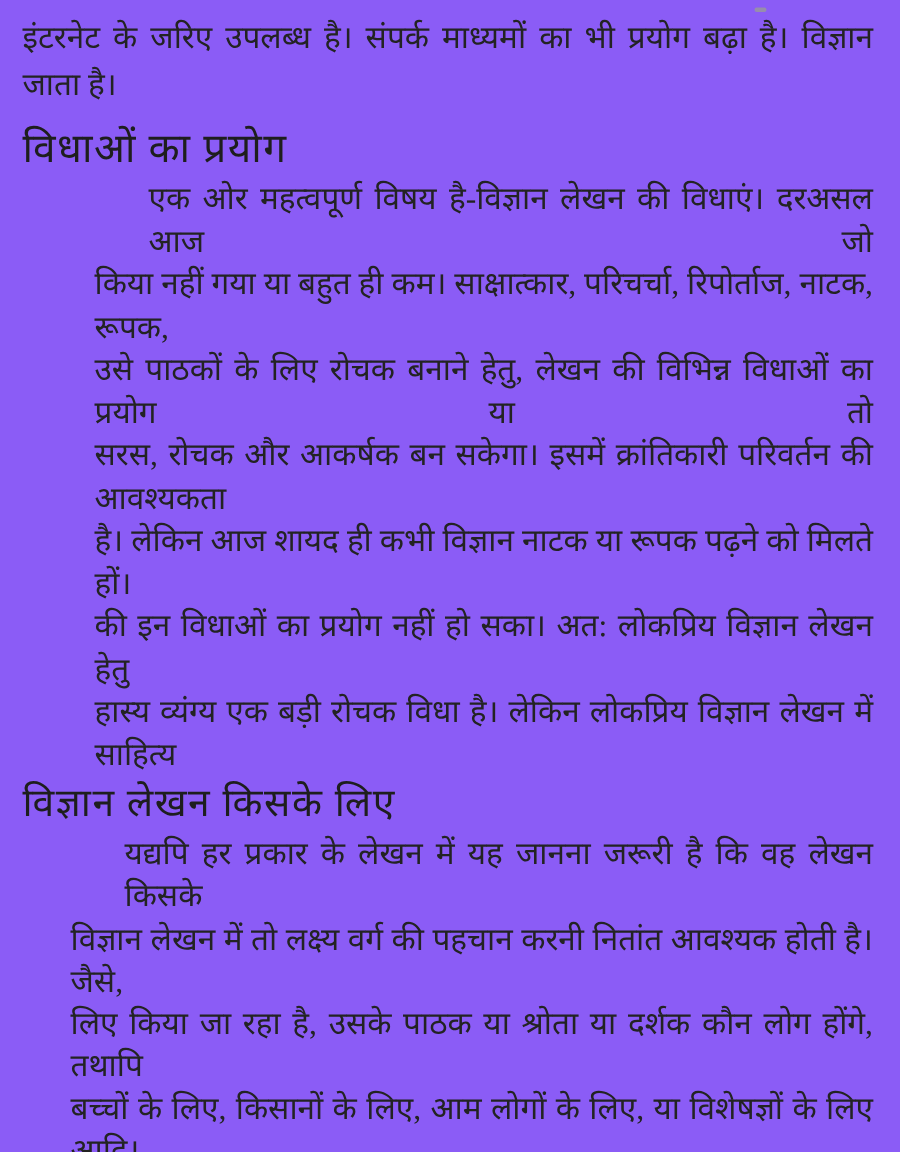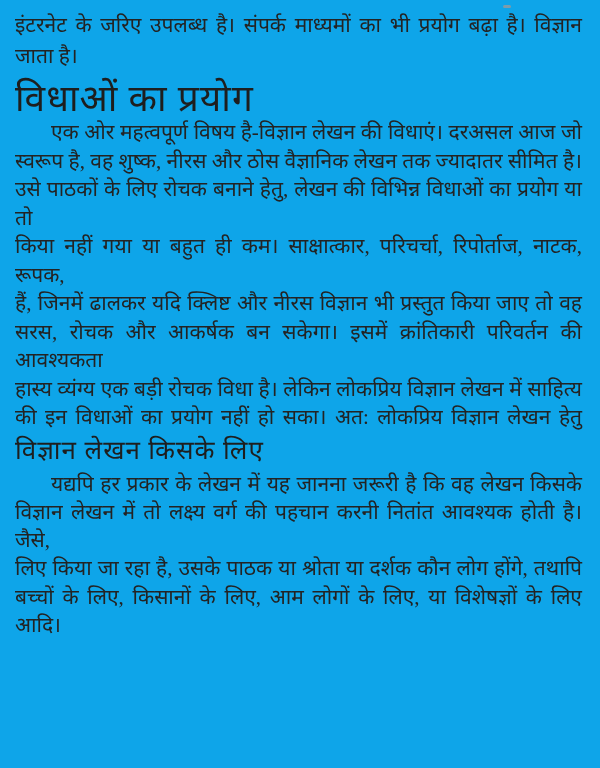--- a/index.html
+++ b/index.html
@@ -5,21 +5,21 @@
   html, body {
     margin: 0;
     padding: 0;
     background: #e8e8e8;
   }
   .page {
     position: relative;
     width: 600px;
     height: 768px;
     margin: 0 auto;
-    background: #0ea5e9;
+    background: #8b5cf6;
     color: #232323;
     font-family: "Liberation Serif", "DejaVu Serif", serif;
     font-size: 21px;
     box-sizing: border-box;
     padding: 10px 18px 0 15px;
     overflow: hidden;
   }
   .scan-speck {
     position: absolute;
     left: 503px;
@@ -41,32 +41,32 @@
     white-space: normal;
   }
   .para .line.short {
     text-align: left;
     text-align-last: left;
   }
   .para .line.indent {
     padding-left: 36px;
   }
   .p-intro .line { line-height: 31px; }
-  .p-body1 .line { line-height: 28.5px; }
-  .p-body2 .line { line-height: 28.3px; }
+  .p-body1 .line { line-height: 28.5px; margin-left: 48px; }
+  .p-body2 .line { line-height: 28.3px; margin-left: 32px; }
   .heading {
     margin: 0;
     padding: 0;
     font-weight: 400;
     color: #1e1e1e;
     text-align: left;
   }
   .h1 {
     margin-top: 8px;
-    font-size: 37px;
+    font-size: 27px;
     line-height: 38px;
     letter-spacing: 1px;
   }
   .h2 {
     margin-top: 0;
     font-size: 26px;
     line-height: 38px;
     letter-spacing: 1px;
   }
 </style>
@@ -79,27 +79,26 @@
 
   <p class="para p-intro">
     <span class="line">इंटरनेट के जरिए उपलब्ध है। संपर्क माध्यमों का भी प्रयोग बढ़ा है। विज्ञान</span>
     <span class="line short">जाता है।</span>
   </p>
 
   <h2 class="heading h1">विधाओं का प्रयोग</h2>
 
   <p class="para p-body1">
     <span class="line indent">एक ओर महत्वपूर्ण विषय है-विज्ञान लेखन की विधाएं। दरअसल आज जो</span>
-    <span class="line">स्वरूप है, वह शुष्क, नीरस और ठोस वैज्ञानिक लेखन तक ज्यादातर सीमित है।</span>
+    <span class="line">किया नहीं गया या बहुत ही कम। साक्षात्कार, परिचर्चा, रिपोर्ताज, नाटक, रूपक,</span>
     <span class="line">उसे पाठकों के लिए रोचक बनाने हेतु, लेखन की विभिन्न विधाओं का प्रयोग या तो</span>
-    <span class="line">किया नहीं गया या बहुत ही कम। साक्षात्कार, परिचर्चा, रिपोर्ताज, नाटक, रूपक,</span>
-    <span class="line">हैं, जिनमें ढालकर यदि क्लिष्ट और नीरस विज्ञान भी प्रस्तुत किया जाए तो वह</span>
     <span class="line">सरस, रोचक और आकर्षक बन सकेगा। इसमें क्रांतिकारी परिवर्तन की आवश्यकता</span>
+    <span class="line">है। लेकिन आज शायद ही कभी विज्ञान नाटक या रूपक पढ़ने को मिलते हों।</span>
+    <span class="line">की इन विधाओं का प्रयोग नहीं हो सका। अत: लोकप्रिय विज्ञान लेखन हेतु</span>
     <span class="line">हास्य व्यंग्य एक बड़ी रोचक विधा है। लेकिन लोकप्रिय विज्ञान लेखन में साहित्य</span>
-    <span class="line">की इन विधाओं का प्रयोग नहीं हो सका। अत: लोकप्रिय विज्ञान लेखन हेतु</span>
   </p>
 
   <h2 class="heading h2">विज्ञान लेखन किसके लिए</h2>
 
   <p class="para p-body2">
     <span class="line indent">यद्यपि हर प्रकार के लेखन में यह जानना जरूरी है कि वह लेखन किसके</span>
     <span class="line">विज्ञान लेखन में तो लक्ष्य वर्ग की पहचान करनी नितांत आवश्यक होती है। जैसे,</span>
     <span class="line">लिए किया जा रहा है, उसके पाठक या श्रोता या दर्शक कौन लोग होंगे, तथापि</span>
     <span class="line">बच्चों के लिए, किसानों के लिए, आम लोगों के लिए, या विशेषज्ञों के लिए आदि।</span>
 

